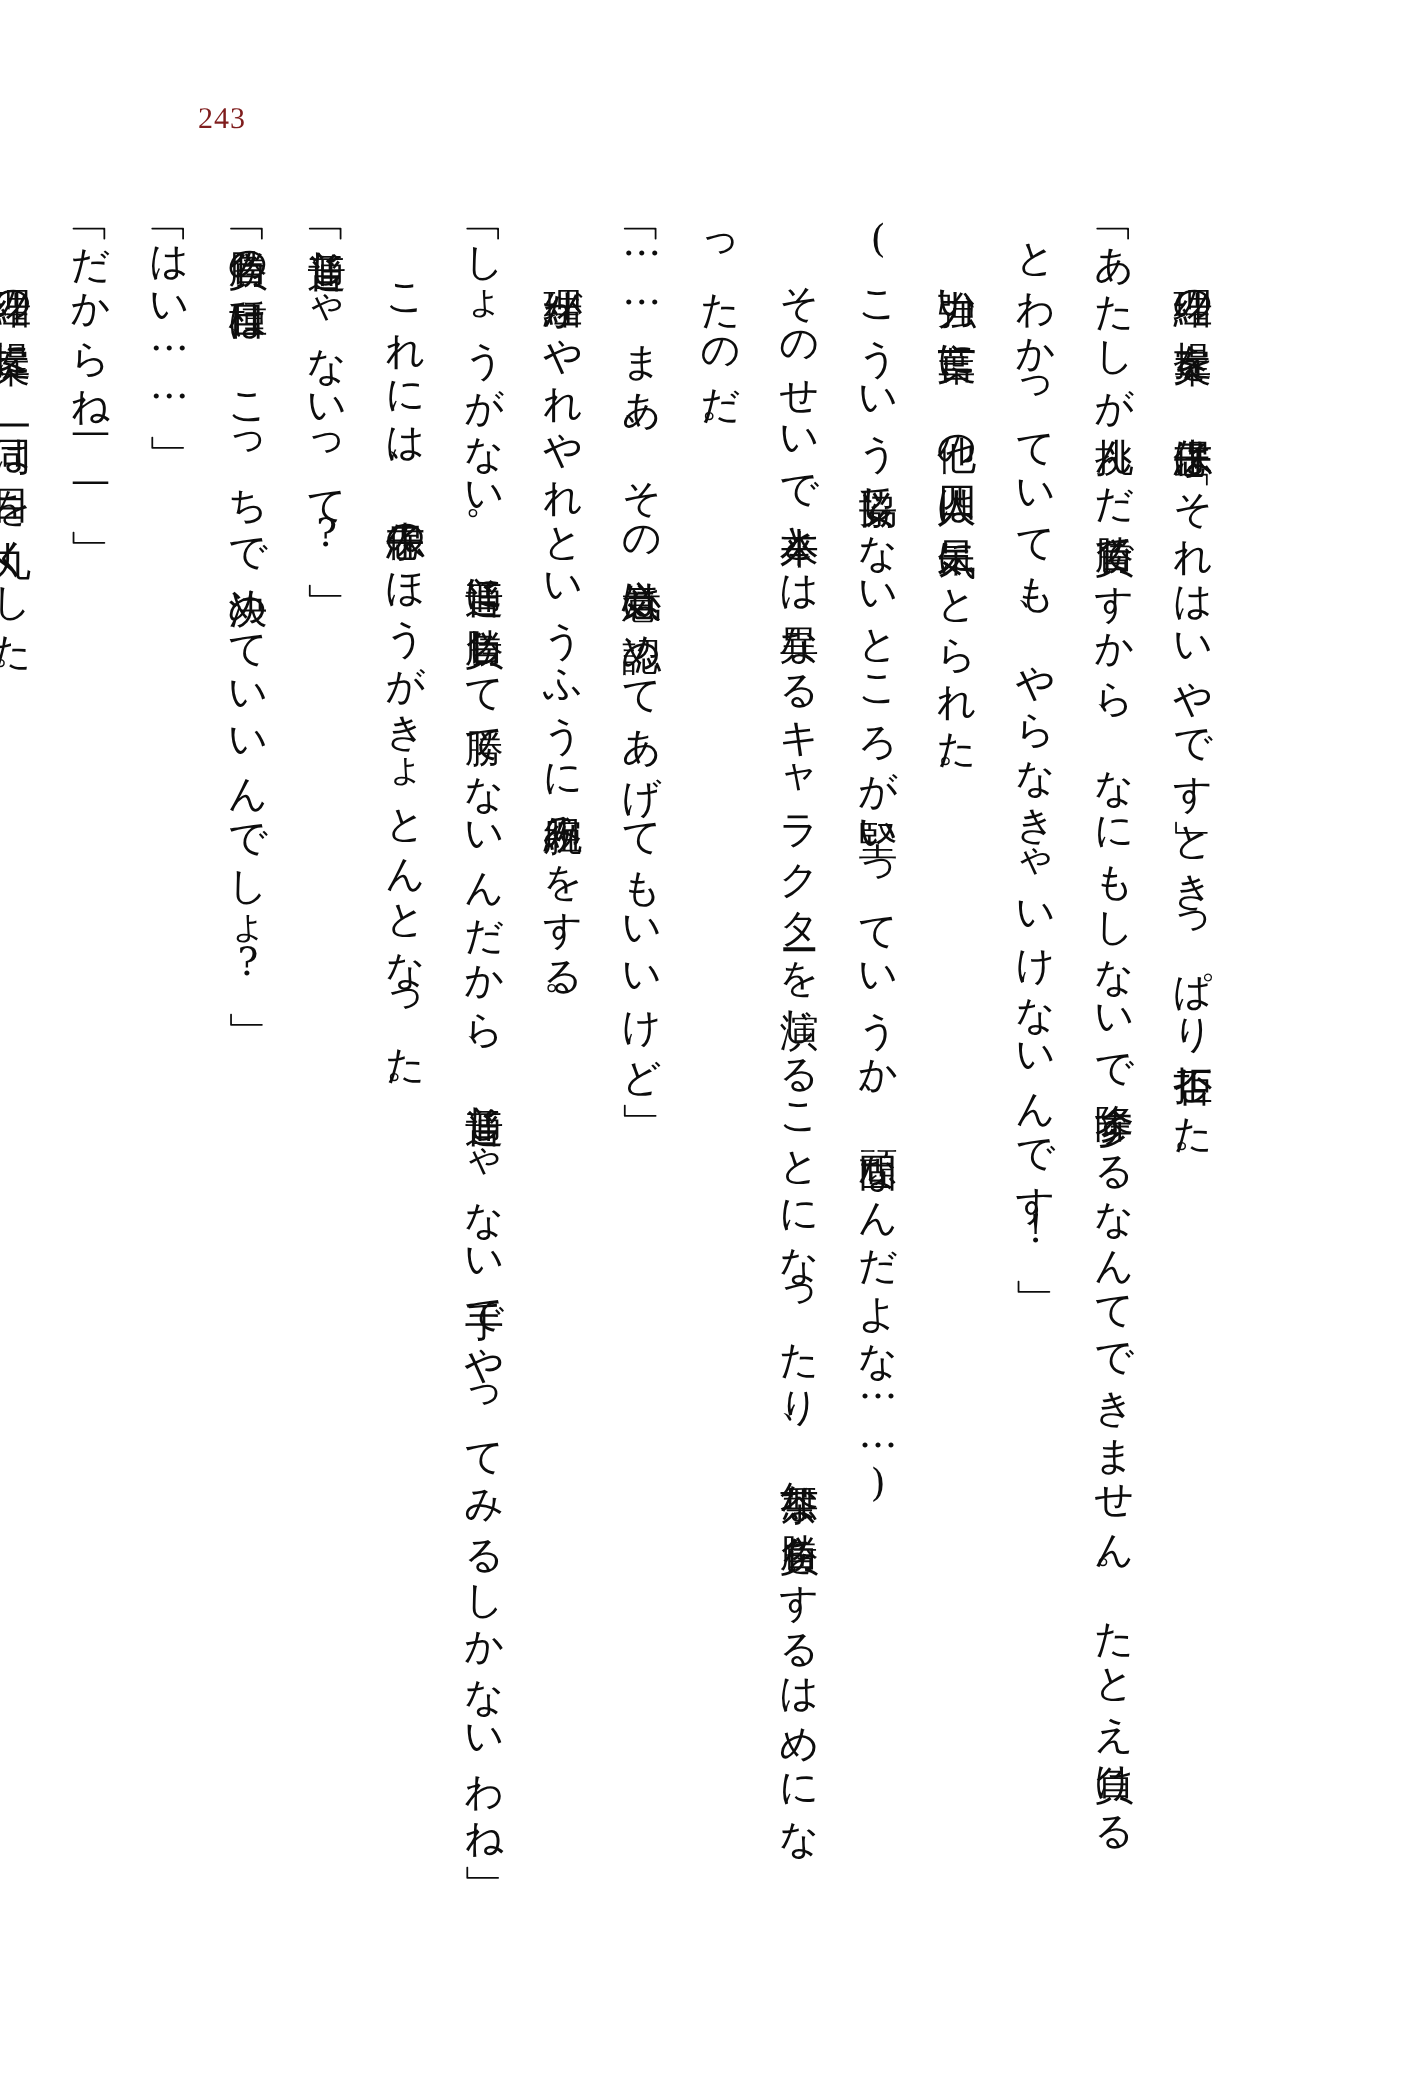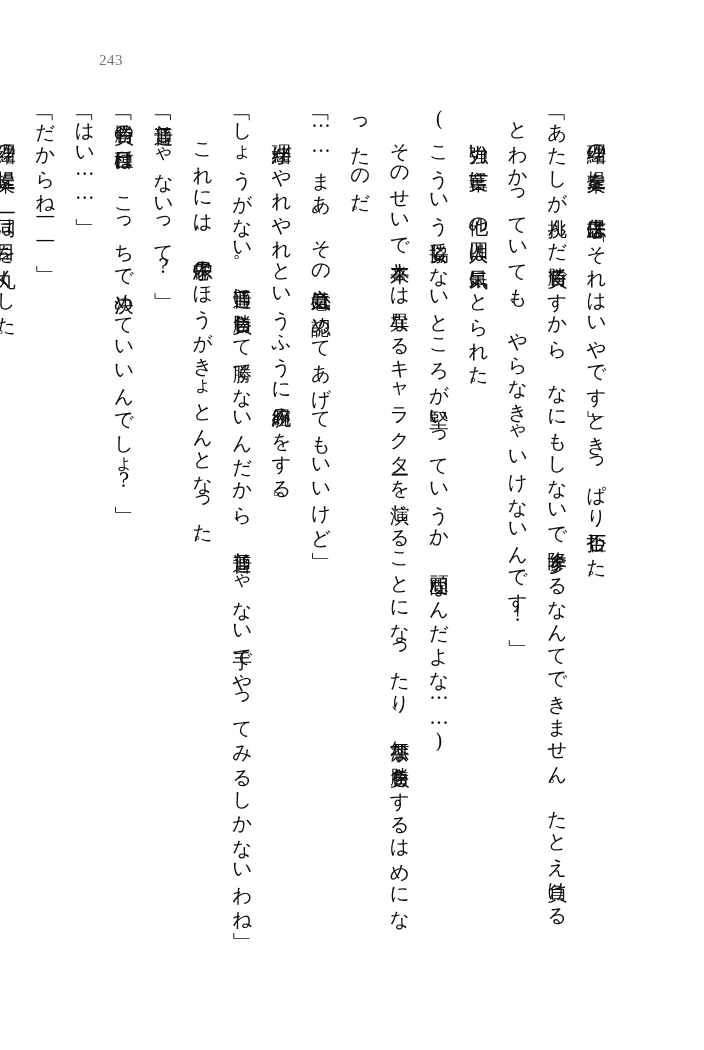--- a/index.html
+++ b/index.html
@@ -19,21 +19,21 @@
     width: 704px;
     height: 1050px;
     background: #ffffff;
   }
   .page-number {
     position: absolute;
     top: 52px;
     left: 99px;
     font-size: 15px;
     letter-spacing: 0.5px;
-    color: #737373;
+    color: #7f1d1d;
     font-family: "Liberation Serif", "DejaVu Serif", serif;
   }
   .body-text {
     position: absolute;
     top: 108px;
     right: 88px;
     height: 830px;
     width: 520px;
     writing-mode: vertical-rl;
     -webkit-writing-mode: vertical-rl;

